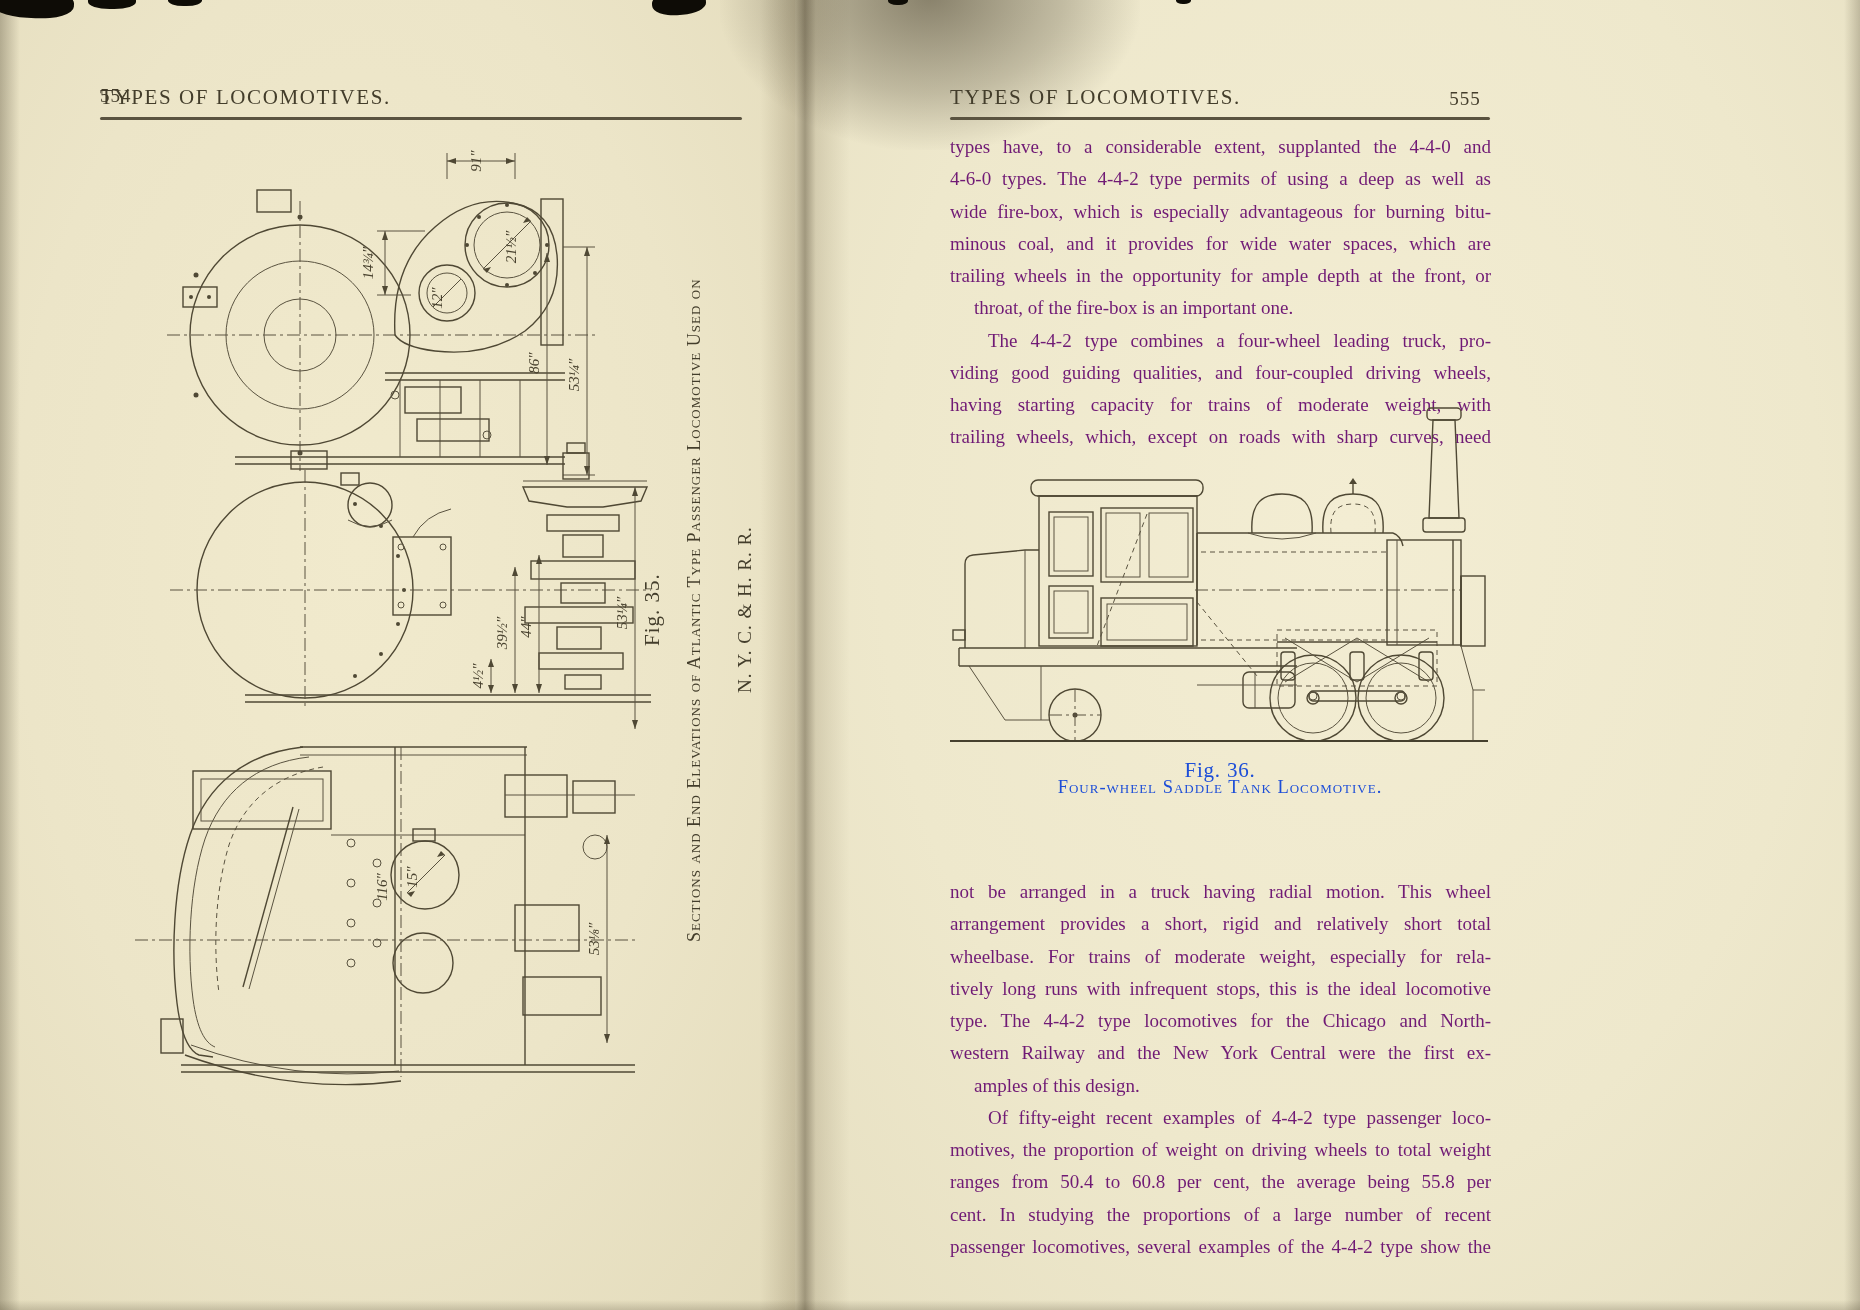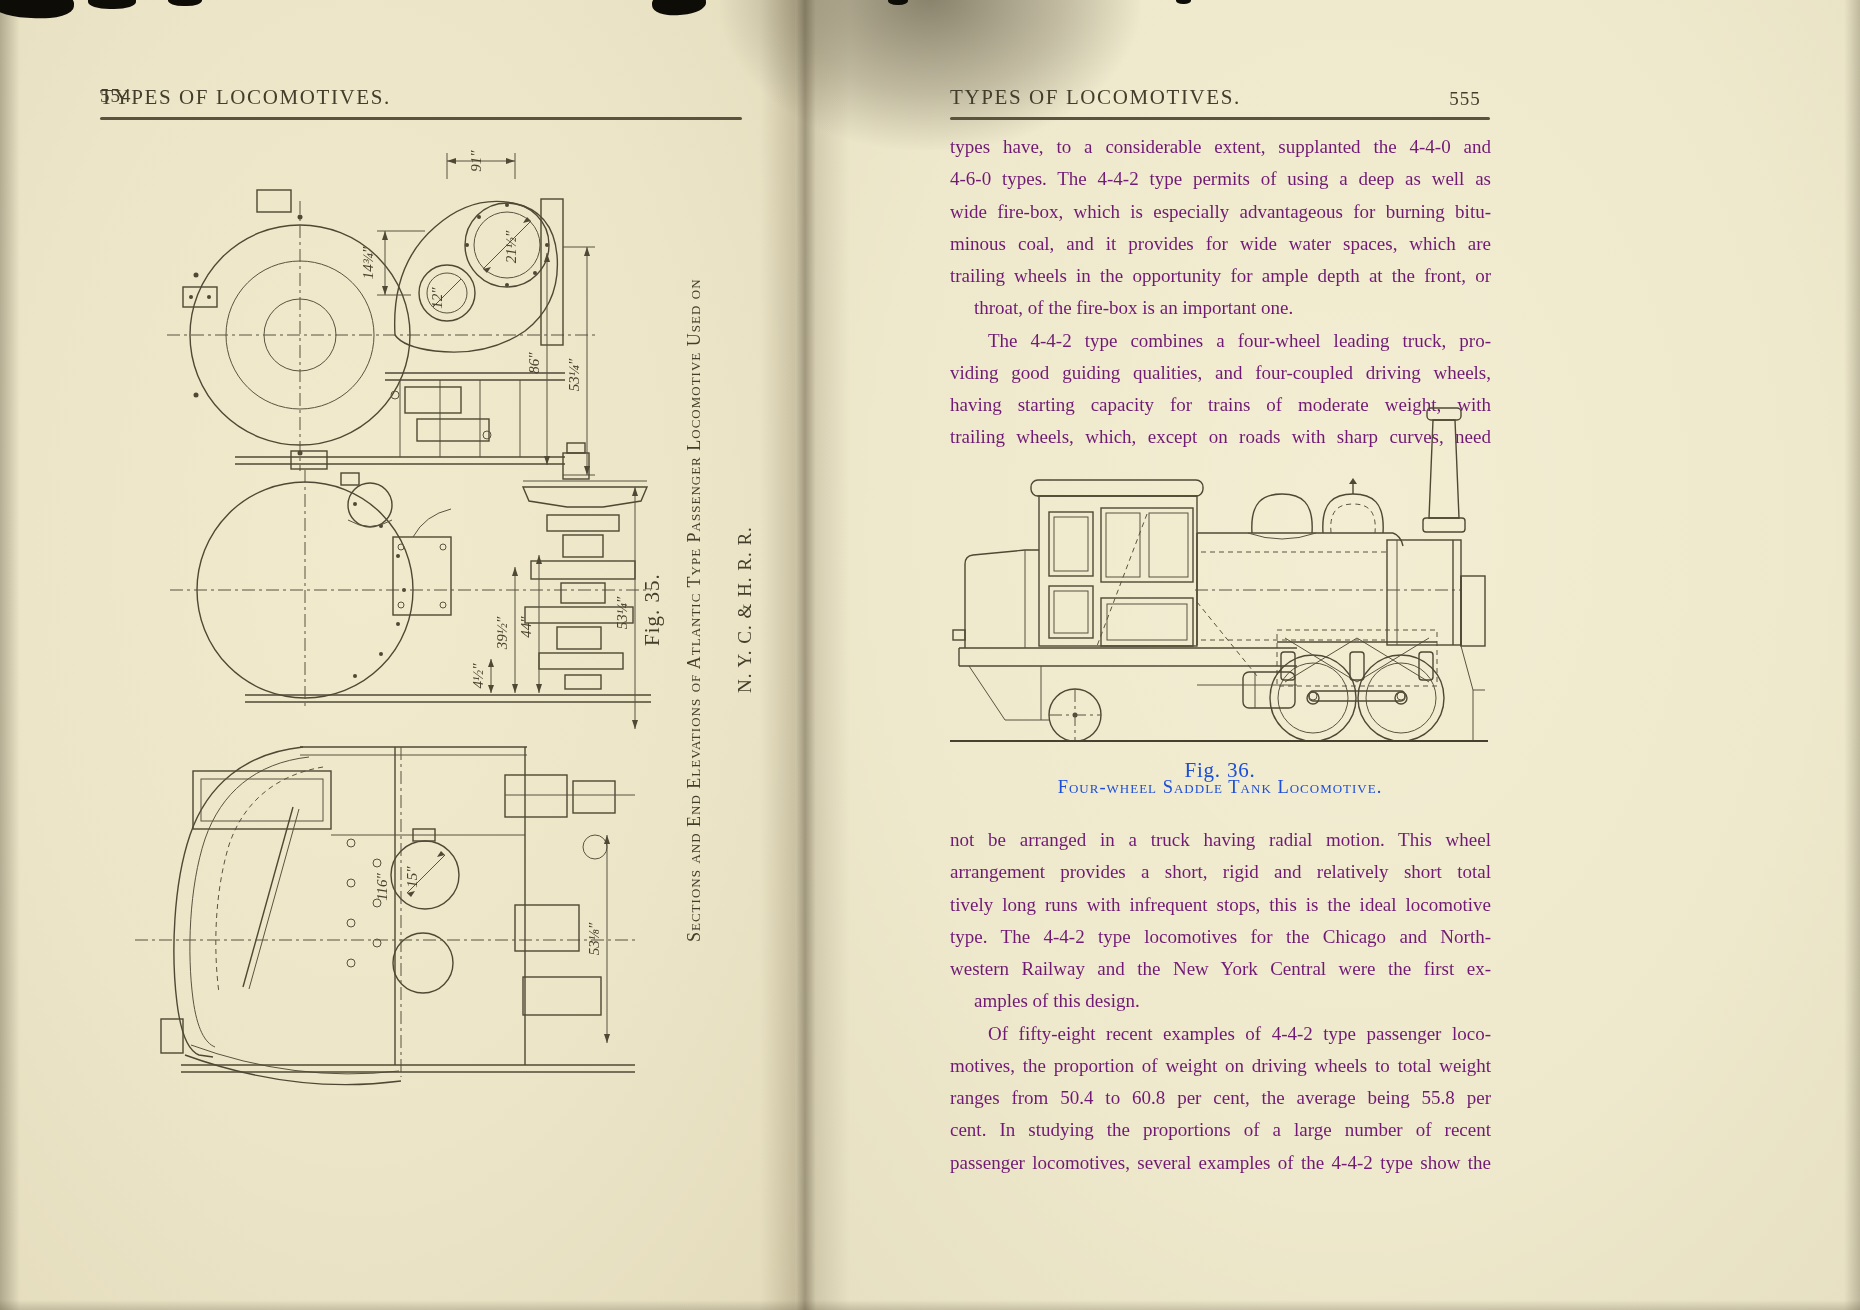--- a/index.html
+++ b/index.html
@@ -18,21 +18,21 @@
   #edge-left{left:0;top:0;width:20px;height:1310px;background:linear-gradient(90deg,rgba(40,32,14,0.28),rgba(40,32,14,0));}
   #edge-right{right:0;top:0;width:16px;height:1310px;background:linear-gradient(270deg,rgba(40,32,14,0.22),rgba(40,32,14,0));}
   #edge-bottom{left:0;bottom:0;width:1860px;height:10px;background:linear-gradient(0deg,rgba(40,32,14,0.18),rgba(40,32,14,0));}
   .blot{position:absolute;background:#0e0c06;border-radius:45%;}
   
   .pagenum{font-size:19px;letter-spacing:1px;color:#433d2b;}
   .runhead{font-size:21px;letter-spacing:1.6px;text-align:left;color:#433d2b;}
   .headrule{height:2.5px;background:#5a5340;border-radius:2px;}
   
   #rp-text1,#rp-text2{left:950px;width:541px;font-size:19px;line-height:32.25px;color:#701a75;}
-  #rp-text1{top:131px;} #rp-text2{top:824px;}
+  #rp-text1{top:131px;} #rp-text2{top:876px;}
   .para{margin:0;}
   .line{white-space:nowrap;text-align:justify;text-align-last:justify;overflow:visible;}
   .line.last{text-align-last:left;margin-left:24px;}
   .line.ind{text-indent:38px;}
   
   .figlabel{font-size:21px;letter-spacing:0.8px;text-align:center;color:#1d4ed8;}
   .smallcaps{font-variant:small-caps;letter-spacing:1px;}
   
   .vtext{writing-mode:vertical-rl;transform:rotate(180deg);text-align:center;color:#433d2b;}
   #fig35-label{left:640px;top:150px;height:920px;width:36px;font-size:21px;letter-spacing:1px;}
@@ -360,20 +360,21 @@
     </g>
   </svg>
 
   <div class="abs figlabel" style="left:950px;top:758px;width:540px;">Fig. 36.</div>
   <div class="abs figlabel smallcaps" style="left:950px;top:777px;width:540px;font-size:18.5px;">Four-wheel Saddle Tank Locomotive.</div>
 
   <div class="abs" id="rp-text2">
       <div class="para">
         <div class="line">not be arranged in a truck having radial motion.  This wheel</div>
         <div class="line">arrangement provides a short, rigid and relatively short total</div>
+        <div class="line">wheelbase.  For trains of moderate weight, especially for rela-</div>
         <div class="line">tively long runs with infrequent stops, this is the ideal locomotive</div>
         <div class="line">type.  The 4-4-2 type locomotives for the Chicago and North-</div>
         <div class="line">western Railway and the New York Central were the first ex-</div>
         <div class="line last">amples of this design.</div>
       </div>
       <div class="para">
         <div class="line ind">Of fifty-eight recent examples of 4-4-2 type passenger loco-</div>
         <div class="line">motives, the proportion of weight on driving wheels to total weight</div>
         <div class="line">ranges from 50.4 to 60.8 per cent, the average being 55.8 per</div>
         <div class="line">cent.  In studying the proportions of a large number of recent</div>

